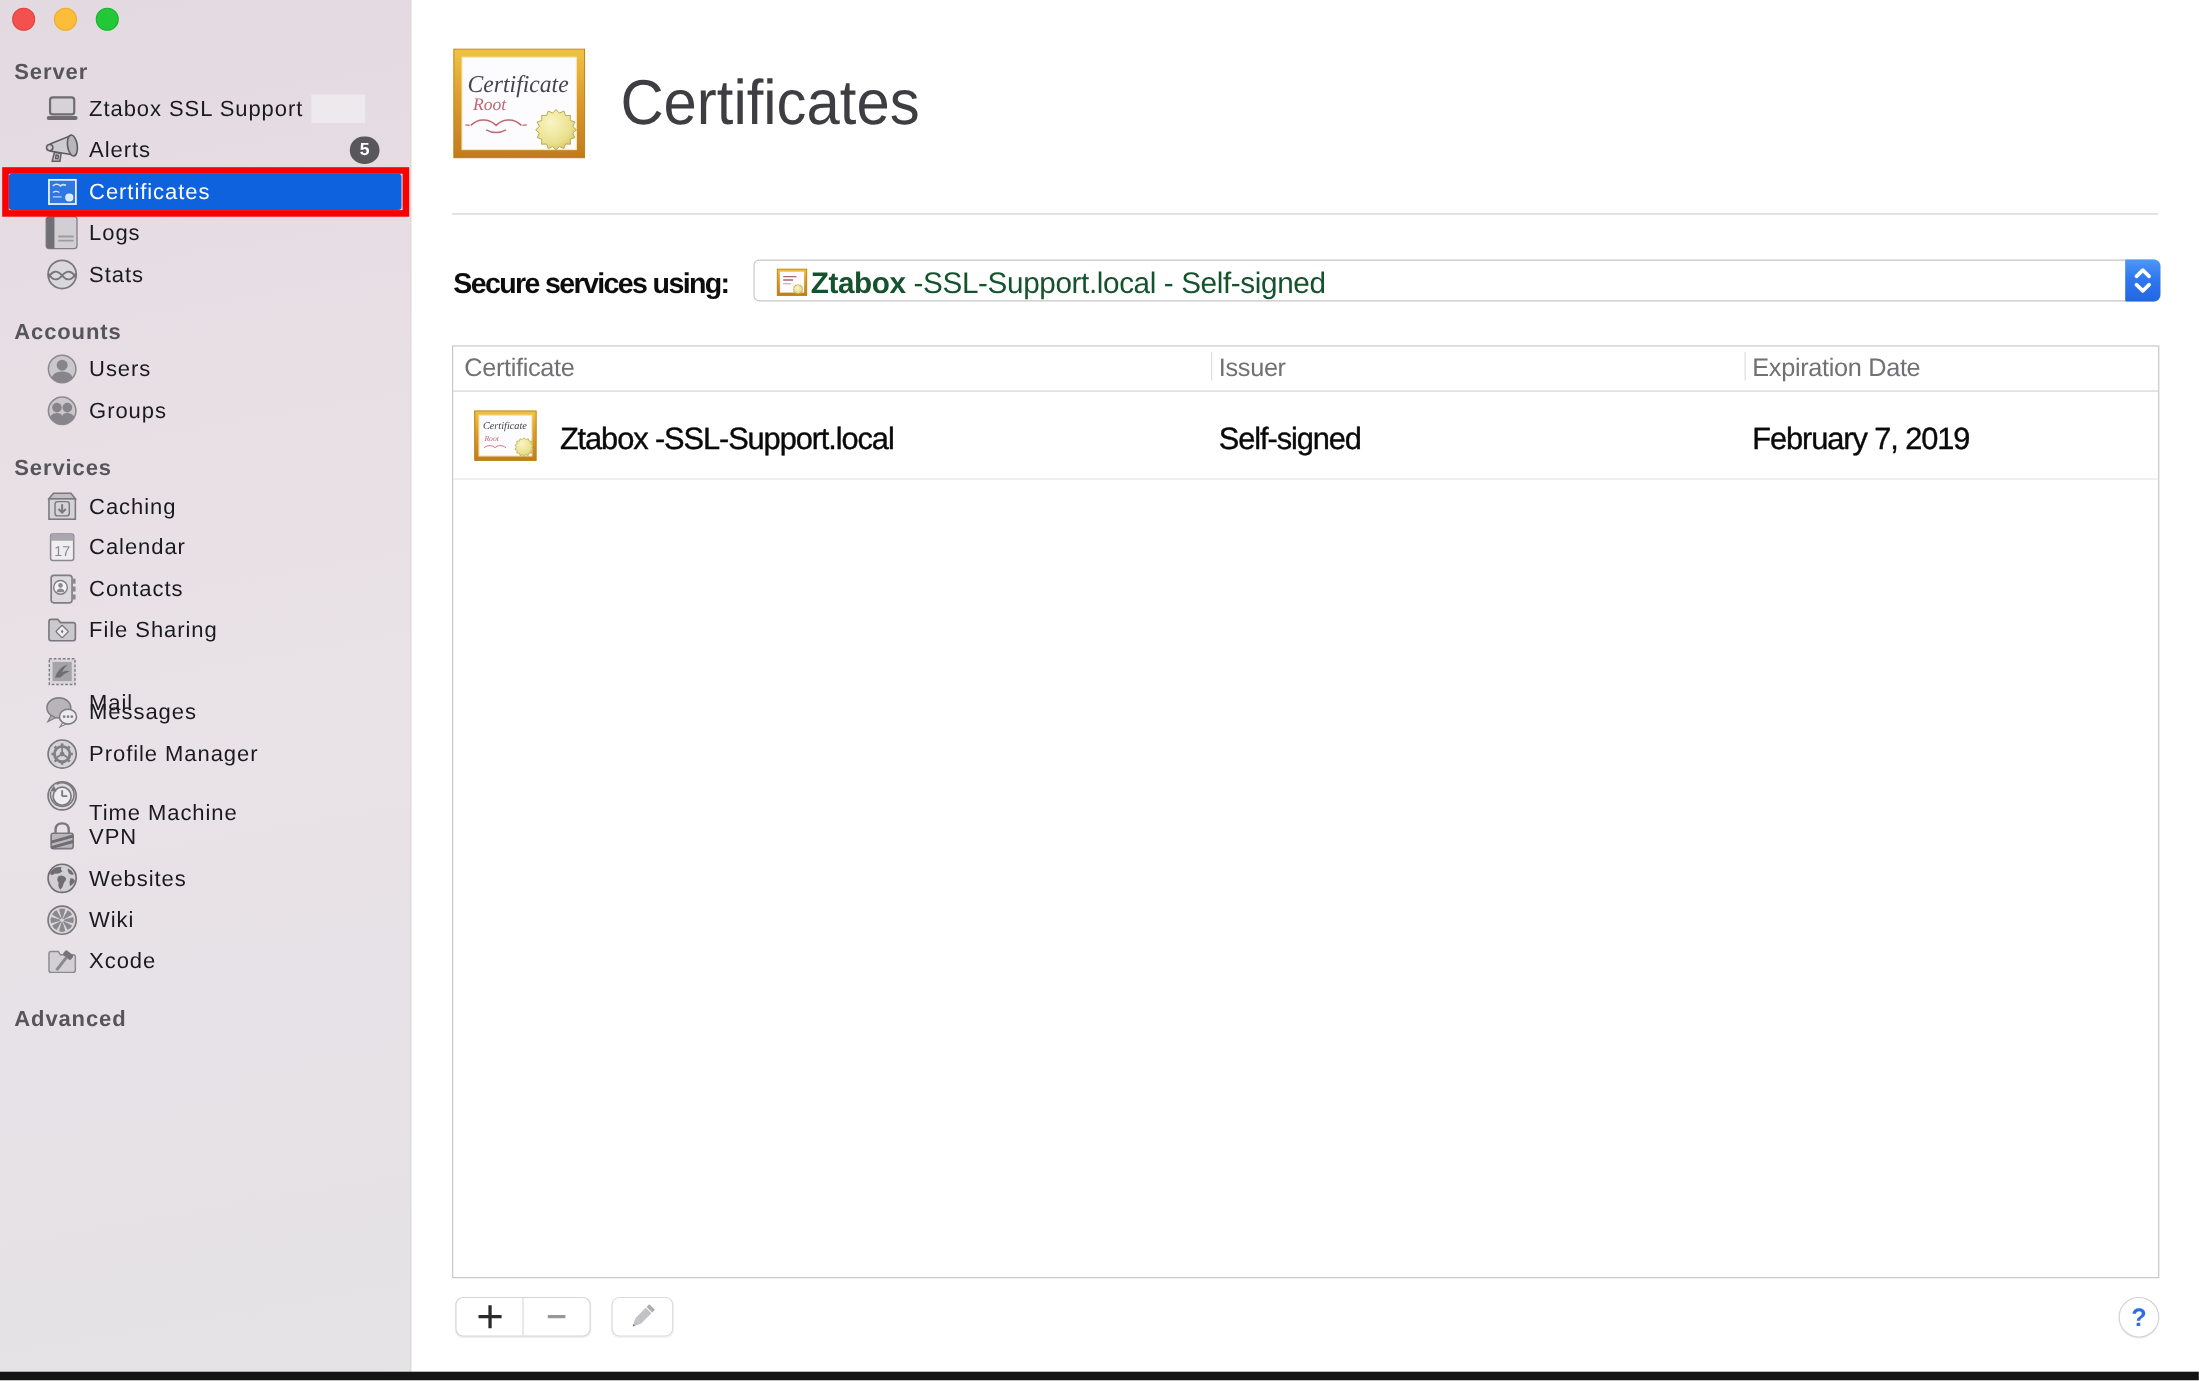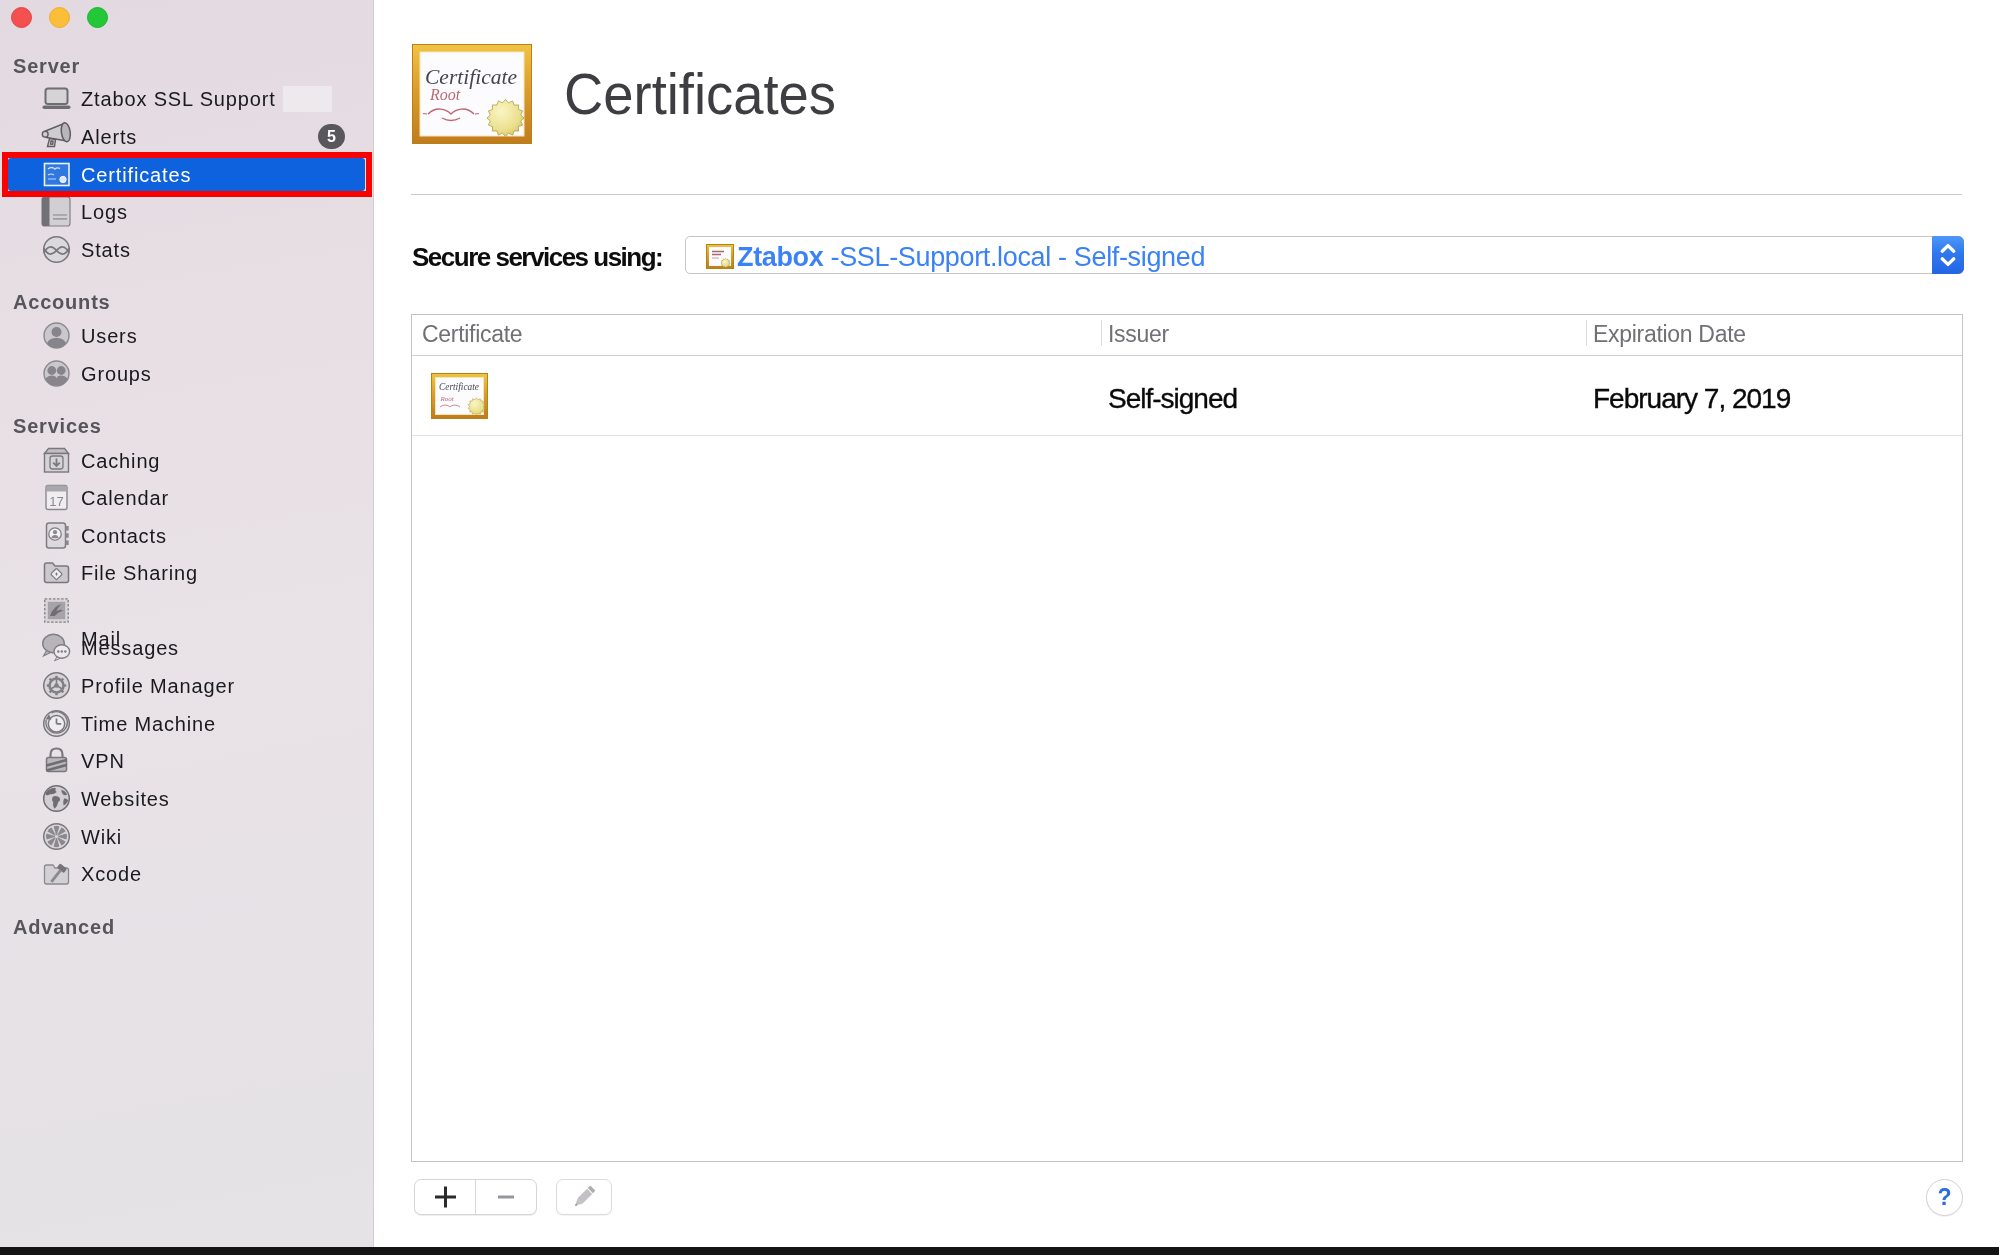--- a/index.html
+++ b/index.html
@@ -16,21 +16,21 @@
 .ic{position:absolute;left:40px;width:33px;height:33px;}
 #ztbox-hl{position:absolute;left:283px;top:86px;width:49px;height:26px;background:rgba(250,248,250,.45);}
 #selrow{position:absolute;left:8px;top:158px;width:357px;height:33px;background:#0f62dd;border-radius:3px;}
 #redbox{position:absolute;left:2px;top:152px;width:370px;height:45px;border:6px solid #f80100;box-sizing:border-box;z-index:30;}
 #badge{position:absolute;left:318px;top:124px;width:27px;height:25px;border-radius:13px;background:#59575c;color:#fff;font-size:16px;font-weight:bold;text-align:center;line-height:25px;}
 #main{position:absolute;left:374px;top:0;width:1285px;height:1247px;background:#fff;}
 #title{position:absolute;left:190px;top:66px;font-size:57.5px;color:#3d3d42;line-height:56px;transform-origin:0 50%;transform:scaleX(0.9458);white-space:nowrap;}
 #hr1{position:absolute;left:37px;top:194px;width:1551px;height:1px;background:#cccbcc;}
 #lbl{position:absolute;left:38px;top:241px;font-size:26px;letter-spacing:-1.5px;font-weight:bold;color:#0d0d0e;line-height:32px;}
 #popup{position:absolute;left:311px;top:236px;width:1277px;height:36px;border:1px solid #c6c5c6;border-radius:5px;background:#fff;box-sizing:content-box;}
-#poptext{position:absolute;left:51px;top:2px;height:37px;line-height:37px;font-size:27px;letter-spacing:-0.35px;color:#3b82f6;white-space:nowrap;}
+#poptext{position:absolute;left:51px;top:2px;height:37px;line-height:37px;font-size:27px;letter-spacing:-0.35px;color:#14532d;white-space:nowrap;}
 #stepper{position:absolute;right:-1px;top:-1px;width:32px;height:38px;border-radius:1px 6px 6px 1px;background:linear-gradient(#4e97f8 0%,#2f78ee 45%,#2265e4 100%);}
 #table{position:absolute;left:37px;top:314px;width:1550px;height:846px;border:1px solid #c5c4c5;background:#fff;}
 .hsep{position:absolute;top:5px;width:1px;height:26px;background:#dddcdd;}
 #thead{position:absolute;left:0;top:0;width:100%;height:40px;border-bottom:1px solid #d0cfd0;}
 .th{position:absolute;top:8px;font-size:23px;letter-spacing:-0.3px;color:#707075;line-height:23px;}
 #trow{position:absolute;left:0;top:41px;width:100%;height:79px;border-bottom:1px solid #e4e3e4;}
 .td{position:absolute;top:26px;font-size:28px;letter-spacing:-1px;color:#0a0a0b;line-height:34px;white-space:nowrap;-webkit-text-stroke:0.35px #0a0a0b;}
 #btn-seg{position:absolute;left:40px;top:1179px;width:121px;height:34px;border:1px solid #d6d5d6;border-radius:7px;background:#fff;box-shadow:0 1px 1px rgba(0,0,0,.07);}
 #btn-pencil{position:absolute;left:182px;top:1179px;width:54px;height:34px;border:1px solid #dcdbdc;border-radius:7px;background:#fff;box-shadow:0 1px 1px rgba(0,0,0,.05);}
 #seg-div{position:absolute;left:60px;top:0;width:1px;height:34px;background:#d9d8d9;}
@@ -89,20 +89,21 @@
     </div>
     <div id="trow">
       <svg id="rowcert" style="position:absolute;left:19px;top:17px;" width="57" height="46" viewBox="0 0 57 46">
         <rect x="0.5" y="0.5" width="56" height="45" fill="url(#goldf)" stroke="#b5830f"></rect>
         <rect x="4.5" y="4.5" width="48" height="37" fill="#fcfbfd" stroke="#f5e7b4"></rect>
         <text x="28" y="17" font-family="Liberation Serif" font-style="italic" font-size="9.5" fill="#45454d" text-anchor="middle" textLength="40" lengthAdjust="spacingAndGlyphs">Certificate</text>
         <text x="16" y="28" font-family="Liberation Serif" font-style="italic" font-size="7" fill="#bc6a72" text-anchor="middle">Root</text>
         <path d="M9,34 C13,31 17,32 19,34 C21,32 25,31 29,34" stroke="#bc6a72" fill="none" stroke-width="0.8"></path>
         <polygon points="41.5,24.4 43.1,26.2 45.2,25.3 45.9,27.5 48.2,27.6 47.8,30.0 49.9,31.1 48.5,33.0 49.9,34.9 47.8,36.0 48.2,38.4 45.9,38.5 45.2,40.7 43.1,39.8 41.5,41.6 39.9,39.8 37.8,40.7 37.1,38.5 34.8,38.4 35.2,36.0 33.1,34.9 34.5,33.0 33.1,31.1 35.2,30.0 34.8,27.6 37.1,27.5 37.8,25.3 39.9,26.2" fill="url(#sealg)" stroke="#b1a246" stroke-width="0.6" transform="translate(4,0.5)"></polygon>
       </svg>
+      <div class="td" style="left:97px;">Ztabox -SSL-Support.local</div>
       <div class="td" style="left:696px;">Self-signed</div>
       <div class="td" style="left:1181px;">February 7, 2019</div>
     </div>
   </div>
   <div id="btn-seg"><div id="seg-div"></div>
     <svg width="121" height="34" viewBox="0 0 121 34">
       <path d="M30.5,6.5 V27.5 M20,17 H41" stroke="#2b2b2d" stroke-width="3"></path>
       <path d="M83,17 H99" stroke="#97969a" stroke-width="3"></path>
     </svg>
   </div>
@@ -136,21 +137,21 @@
   <div class="row" style="top:325px;">Users</div>
   <div class="row" style="top:363px;">Groups</div>
   <div class="hdr" style="top:415px;">Services</div>
   <div class="row" style="top:450px;">Caching</div>
   <div class="row" style="top:487px;">Calendar</div>
   <div class="row" style="top:525px;">Contacts</div>
   <div class="row" style="top:562px;">File Sharing</div>
   <div class="row" style="top:628px;">Mail</div>
   <div class="row" style="top:637px;">Messages</div>
   <div class="row" style="top:675px;">Profile Manager</div>
-  <div class="row" style="top:713px;">Time Machine</div>
+  <div class="row" style="top:728px;">Time Machine</div>
   <div class="row" style="top:750px;">VPN</div>
   <div class="row" style="top:788px;">Websites</div>
   <div class="row" style="top:826px;">Wiki</div>
   <div class="row" style="top:863px;">Xcode</div>
   <div class="hdr" style="top:916px;">Advanced</div>
   <svg class="ic" style="top:82px;" viewBox="0 0 33 33">
     <rect x="5.5" y="6.5" width="22" height="15.5" rx="2.5" fill="#d6d3d7" stroke="#6f6d73" stroke-width="2"></rect>
     <rect x="2.5" y="23.5" width="28" height="3.5" rx="1.75" fill="#6f6d73"></rect>
   </svg>
   <svg class="ic" style="top:120px;" viewBox="0 0 33 33">

